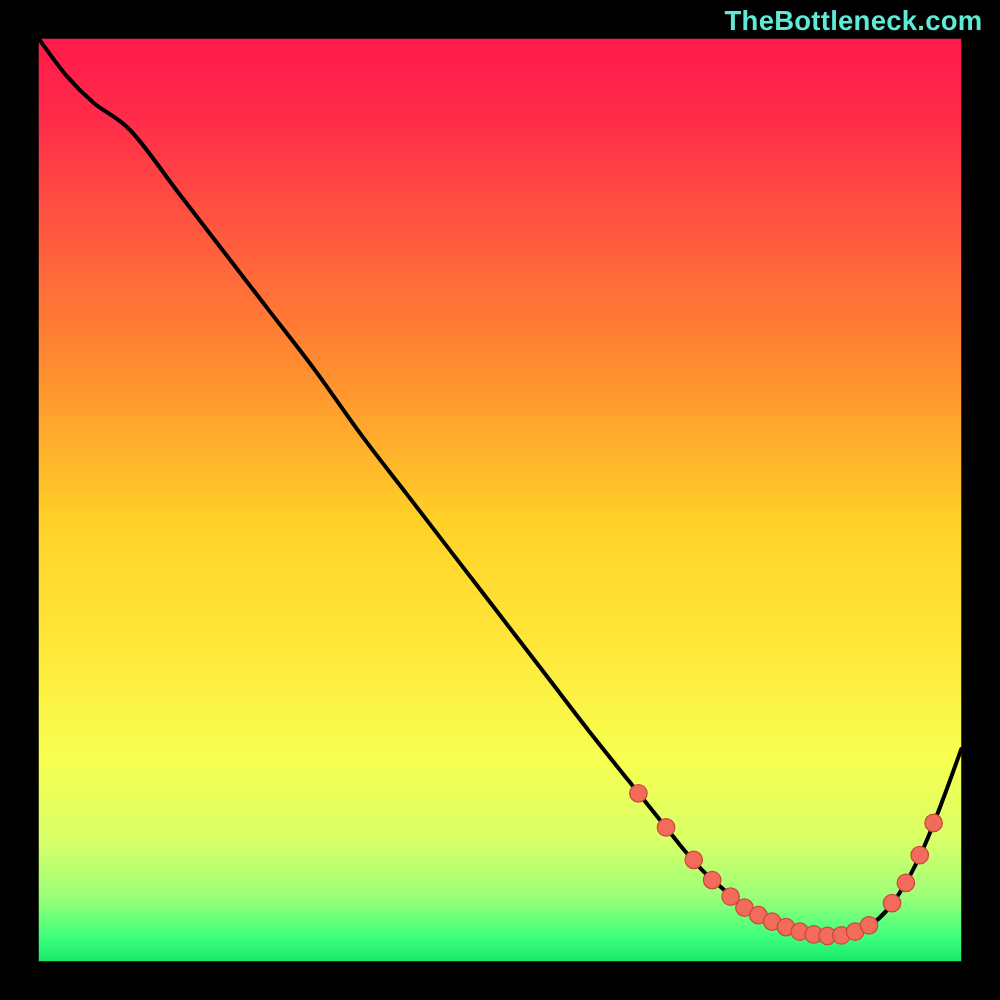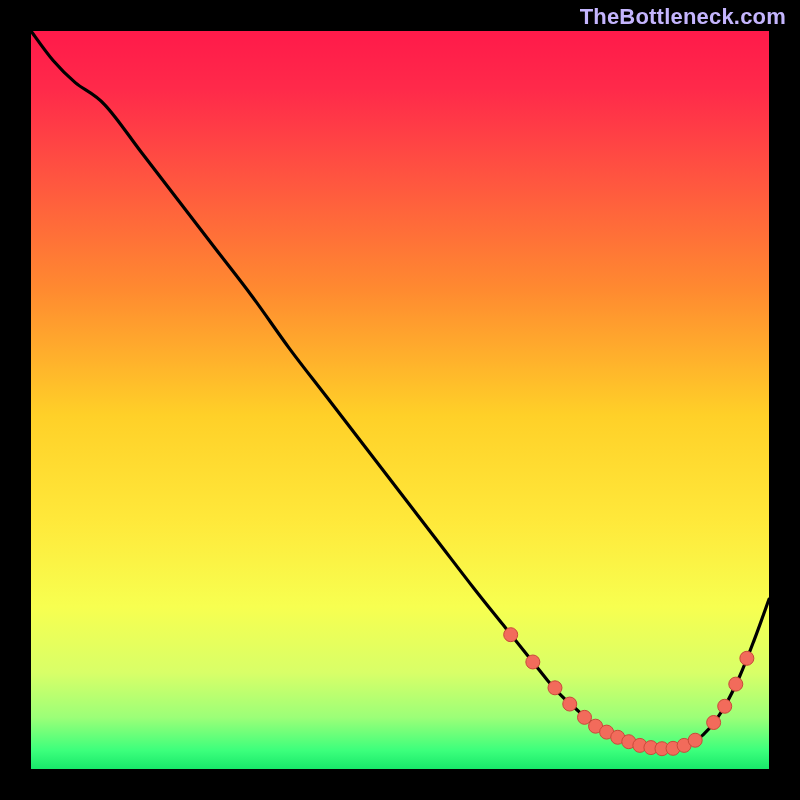--- a/index.html
+++ b/index.html
@@ -13,21 +13,21 @@
   .frame {
     position: relative;
     width: 800px;
     height: 800px;
     background: #000;
   }
   .watermark {
     position: absolute;
     top: 4px;
     right: 14px;
-    color: #c4b5fd;
+    color: #5eead4;
     font-size: 22px;
     font-weight: 600;
     letter-spacing: 0.2px;
     z-index: 10;
   }
   svg {
     position: absolute;
     left: 0;
     top: 0;
   }

